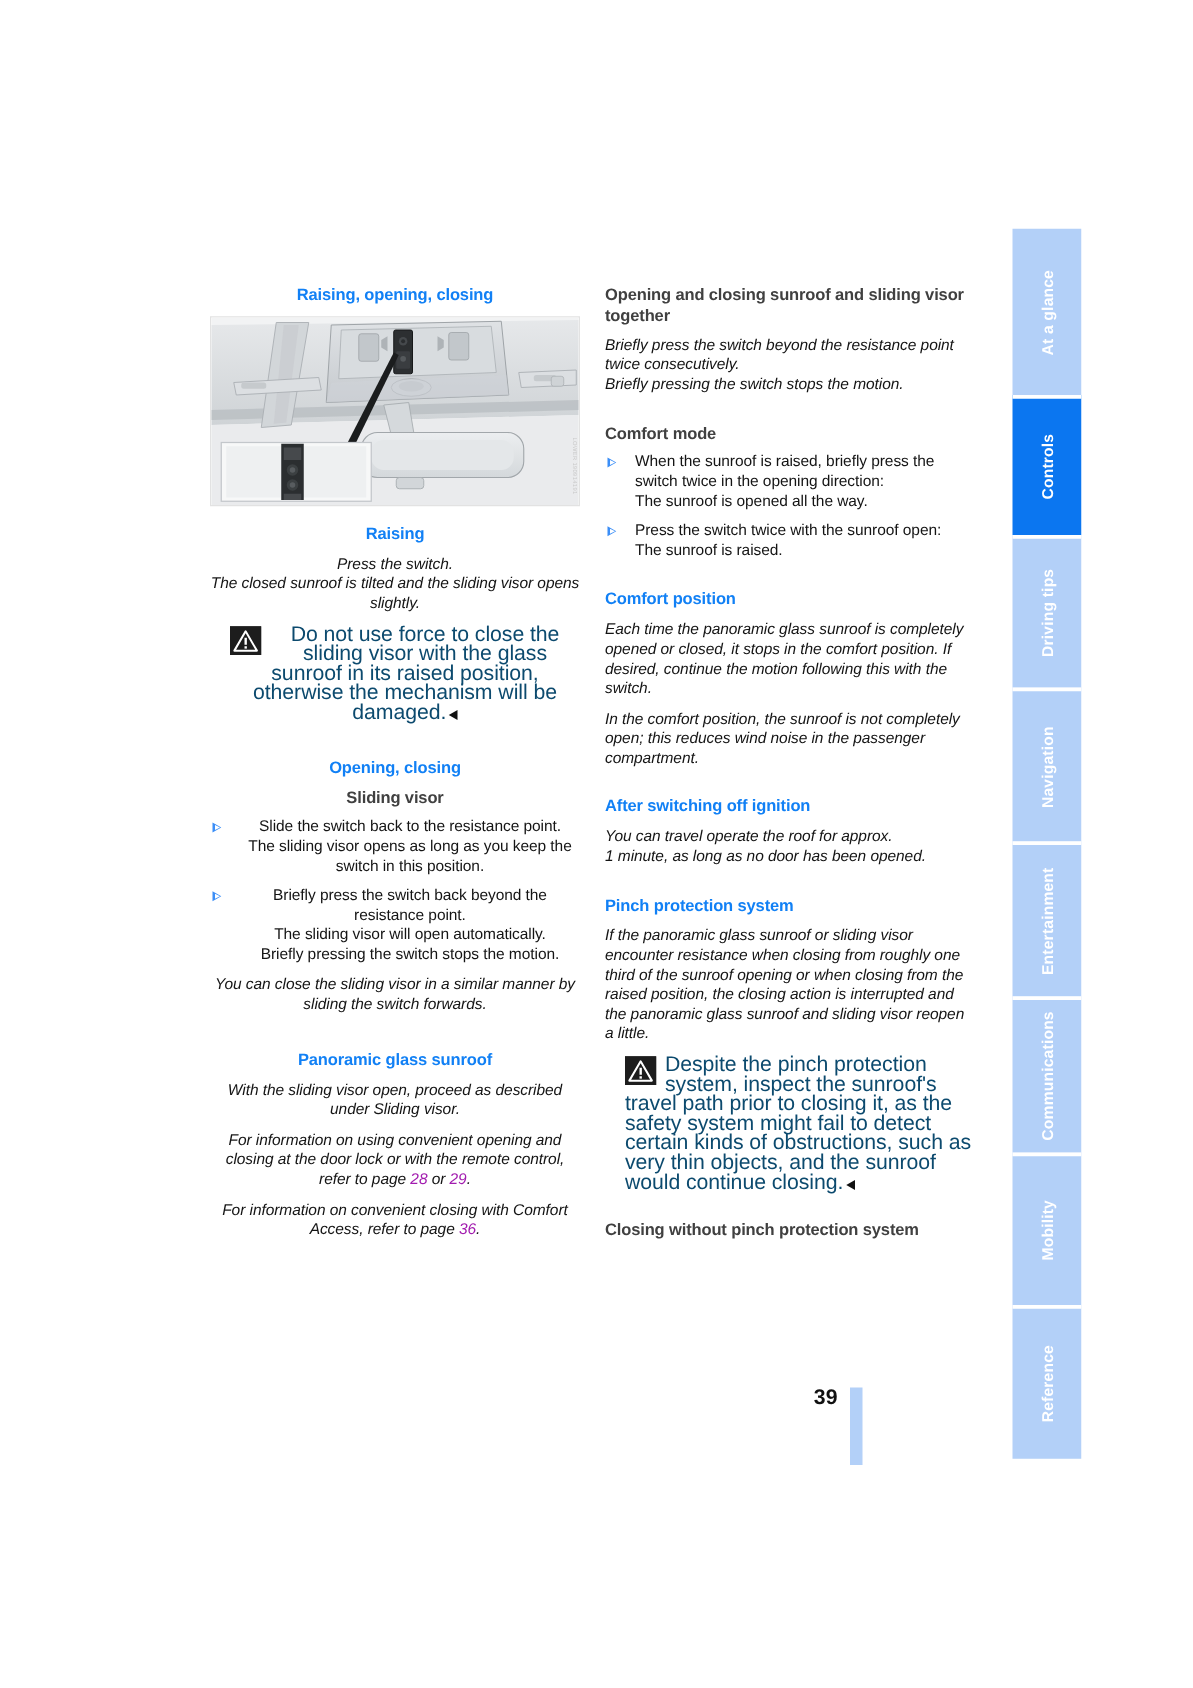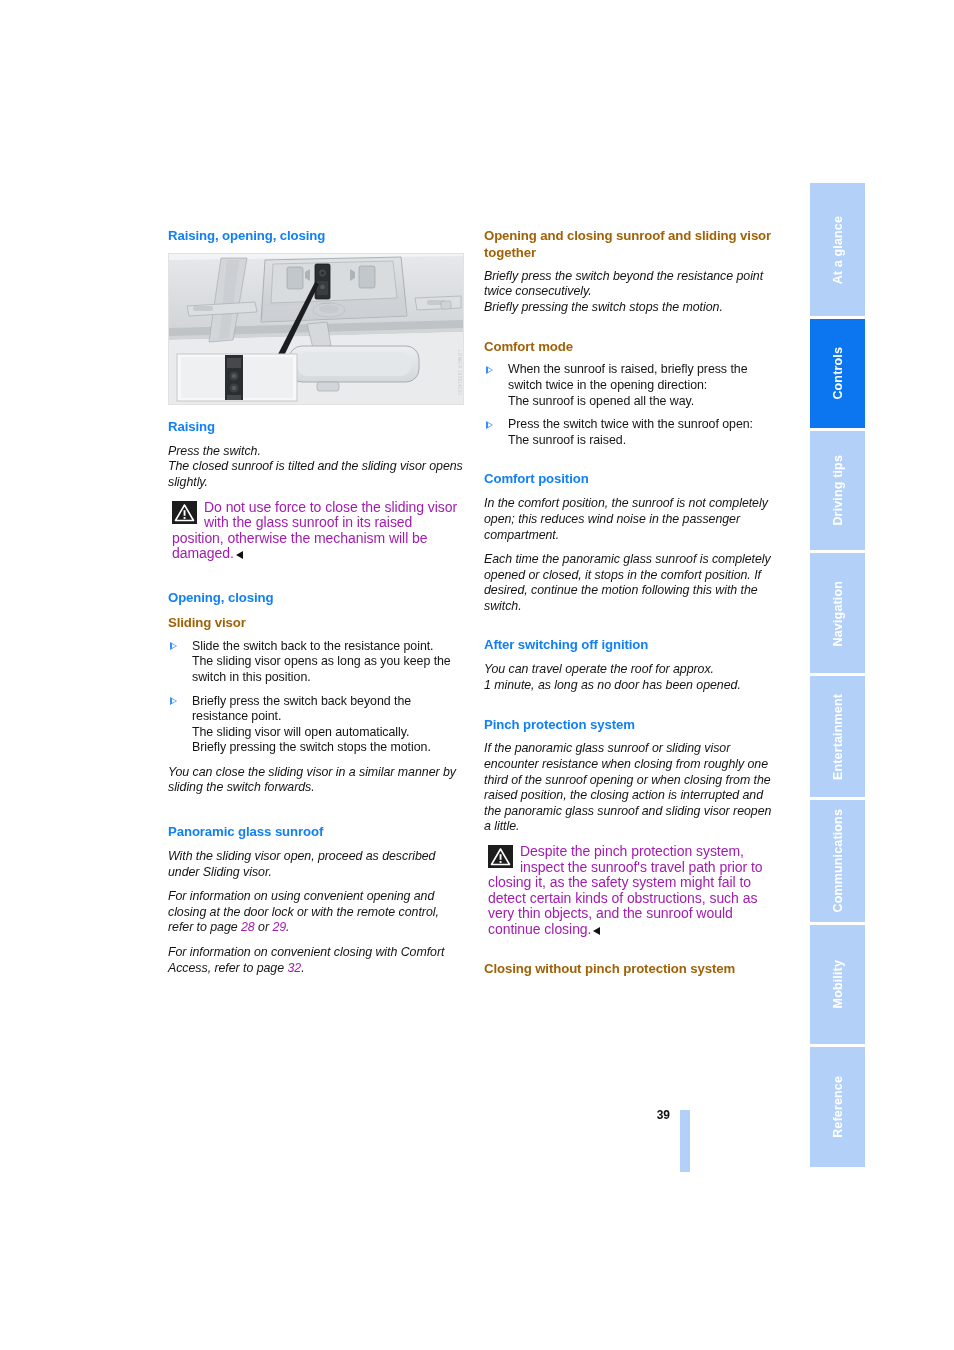--- a/index.html
+++ b/index.html
@@ -58,36 +58,36 @@
     padding-right: 2px;
   }
   .tab.active .tab-label { color: #ffffff; }
 
   
   .col {
     position: absolute;
     top: 228px;
     width: 296px;
   }
-  .col-left  { left: 168px; }
+  .col-left  { left: 168px; text-align: center; }
   .col-right { left: 484px; }
 
   h2.head {
     margin: 0 0 8px 0;
     font-size: 13.2px;
     font-weight: bold;
     color: #1180f5;
     line-height: 1.28;
     letter-spacing: -0.1px;
   }
   h3.subhead {
     margin: 0 0 7px 0;
     font-size: 13.2px;
     font-weight: bold;
-    color: #a16207;
+    color: #404040;
     line-height: 1.28;
     letter-spacing: -0.1px;
   }
   .gap-lg { height: 19px; }
   .gap-md { height: 14px; }
 
   p.body {
     margin: 0 0 9px 0;
     font-size: 12.4px;
     line-height: 15.6px;
@@ -140,25 +140,25 @@
     left: -5.2px; top: -2.6px;
     width: 0; height: 0;
     border-top: 2.6px solid transparent;
     border-bottom: 2.6px solid transparent;
     border-left: 4px solid #ffffff;
   }
 
   
   .note {
     position: relative;
-    font-size: 14px;
+    font-size: 17px;
     line-height: 15.6px;
-    color: #a21caf;
+    color: #0c4a6e;
     letter-spacing: -0.05px;
-    margin: 0 0 9px 4px;
+    margin: 0 0 9px 16px;
   }
   .warn-icon {
     float: left;
     width: 25px;
     height: 23px;
     margin: 1px 7px 0 0;
     background: #1d1d1d;
     position: relative;
   }
   .warn-icon svg { display: block; }
@@ -195,21 +195,21 @@
     white-space: nowrap;
   }
 
   
   .page-number {
     position: absolute;
     left: 610px;
     top: 1108px;
     width: 60px;
     text-align: right;
-    font-size: 12px;
+    font-size: 17px;
     font-weight: bold;
     color: #111;
   }
   .footer-line {
     position: absolute;
     left: 168px;
     top: 1128px;
     width: 502px;
     text-align: center;
     font-size: 11.2px;
@@ -369,21 +369,21 @@
       </li>
     </ul>
 
     <p class="body">You can close the sliding visor in a similar manner by sliding the switch forwards.</p>
 
     <div class="gap-lg"></div>
 
     <h2 class="head">Panoramic glass sunroof</h2>
     <p class="body">With the sliding visor open, proceed as described under Sliding visor.</p>
     <p class="body"><span>For information on using convenient opening and closing at the door lock or with the remote control, refer to page </span><span class="pref">28</span><span> or </span><span class="pref">29</span><span>.</span></p>
-    <p class="body"><span>For information on convenient closing with Comfort Access, refer to page </span><span class="pref">32</span><span>.</span></p>
+    <p class="body"><span>For information on convenient closing with Comfort Access, refer to page </span><span class="pref">36</span><span>.</span></p>
 
   </div>
 
   <div class="col col-right">
 
     <h3 class="subhead">Opening and closing sunroof and sliding visor together</h3>
     <p class="body tight">Briefly press the switch beyond the resistance point twice consecutively.</p>
     <p class="body">Briefly pressing the switch stops the motion.</p>
 
     <div class="gap-md"></div>
@@ -398,22 +398,22 @@
       <li>
         <span class="tri"></span>
         <span style="white-space:pre-line">Press the switch twice with the sunroof open:
 The sunroof is raised.</span>
       </li>
     </ul>
 
     <div class="gap-md"></div>
 
     <h2 class="head">Comfort position</h2>
+    <p class="body">Each time the panoramic glass sunroof is completely opened or closed, it stops in the comfort position. If desired, continue the motion following this with the switch.</p>
     <p class="body">In the comfort position, the sunroof is not completely open; this reduces wind noise in the passenger compartment.</p>
-    <p class="body">Each time the panoramic glass sunroof is completely opened or closed, it stops in the comfort position. If desired, continue the motion following this with the switch.</p>
 
     <div class="gap-md"></div>
 
     <h2 class="head">After switching off ignition</h2>
     <p class="body tight">You can travel operate the roof for approx.</p>
     <p class="body">1 minute, as long as no door has been opened.</p>
 
     <div class="gap-md"></div>
 
     <h2 class="head">Pinch protection system</h2>

